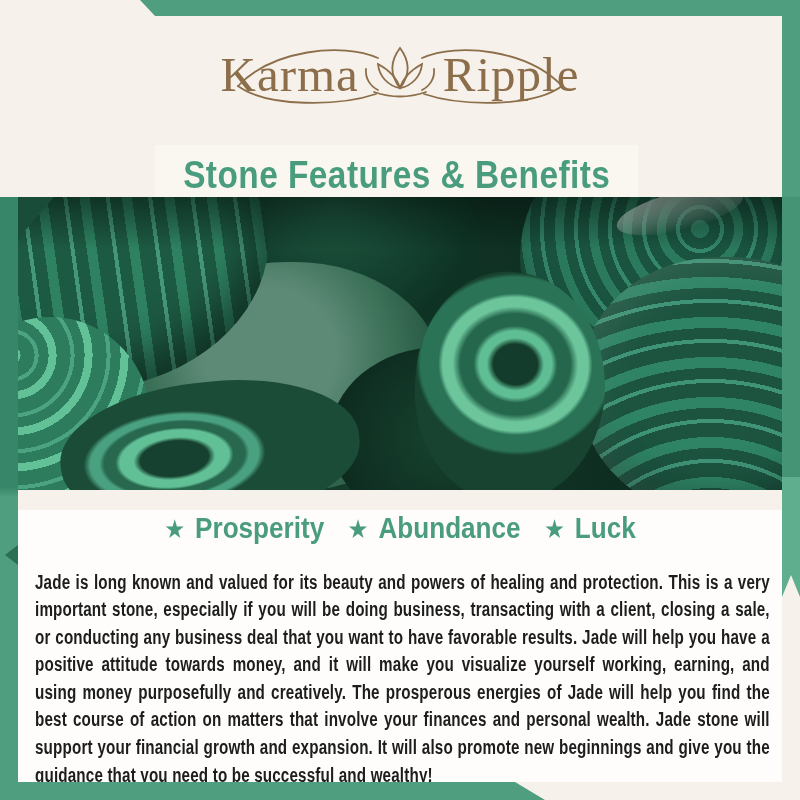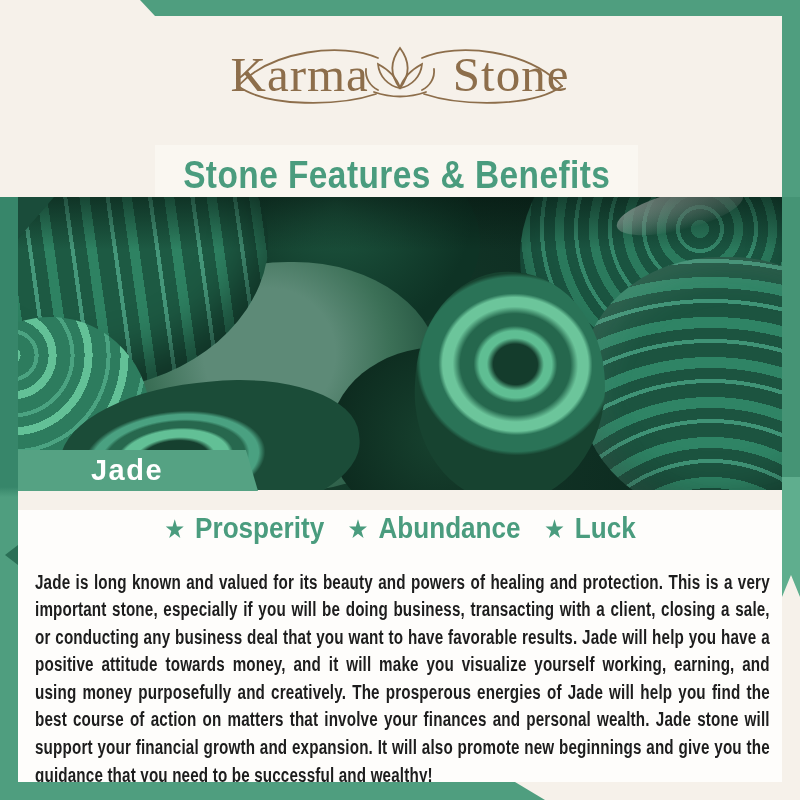--- a/index.html
+++ b/index.html
@@ -97,21 +97,21 @@
         <path d="M176 14 C 167 26, 165 40, 176 54 C 187 40, 185 26, 176 14 Z"></path>
         <path d="M176 54 C 164 52, 155 42, 154 30 C 165 36, 173 44, 176 54 Z"></path>
         <path d="M176 54 C 188 52, 197 42, 198 30 C 187 36, 179 44, 176 54 Z"></path>
         <path d="M154 56 C 146 52, 141 44, 142 35"></path>
         <path d="M198 56 C 206 52, 211 44, 210 35"></path>
         <path d="M150 58 Q 176 67 202 58"></path>
       </g>
     </svg>
     <div class="logo-text-row">
       <span>Karma</span>
-      <span>Stone</span>
+      <span>Ripple</span>
     </div>
   </div>
 
   <div class="title-banner">
     <span>Stone Features &amp; Benefits</span>
   </div>
 
   <div class="photo">
     <div class="s2"></div>
     <div class="s6"></div>
@@ -126,23 +126,20 @@
     <div class="photo-shade"></div>
   </div>
 
   <div class="top-band"></div>
   <div class="right-ribbon"></div>
   <div class="left-ribbon"></div>
   <div class="fold-top"></div>
   <div class="fold-mid"></div>
   <div class="bottom-band"></div>
 
-  <div class="jade-ribbon">
-    <span>Jade</span>
-  </div>
 
   <div class="panel"></div>
 
   <div class="benefits">
     <div class="benefits-row">
       <div class="benefit">
         <span class="star">★</span>
         <span>Prosperity</span>
       </div>
       <div class="benefit">

